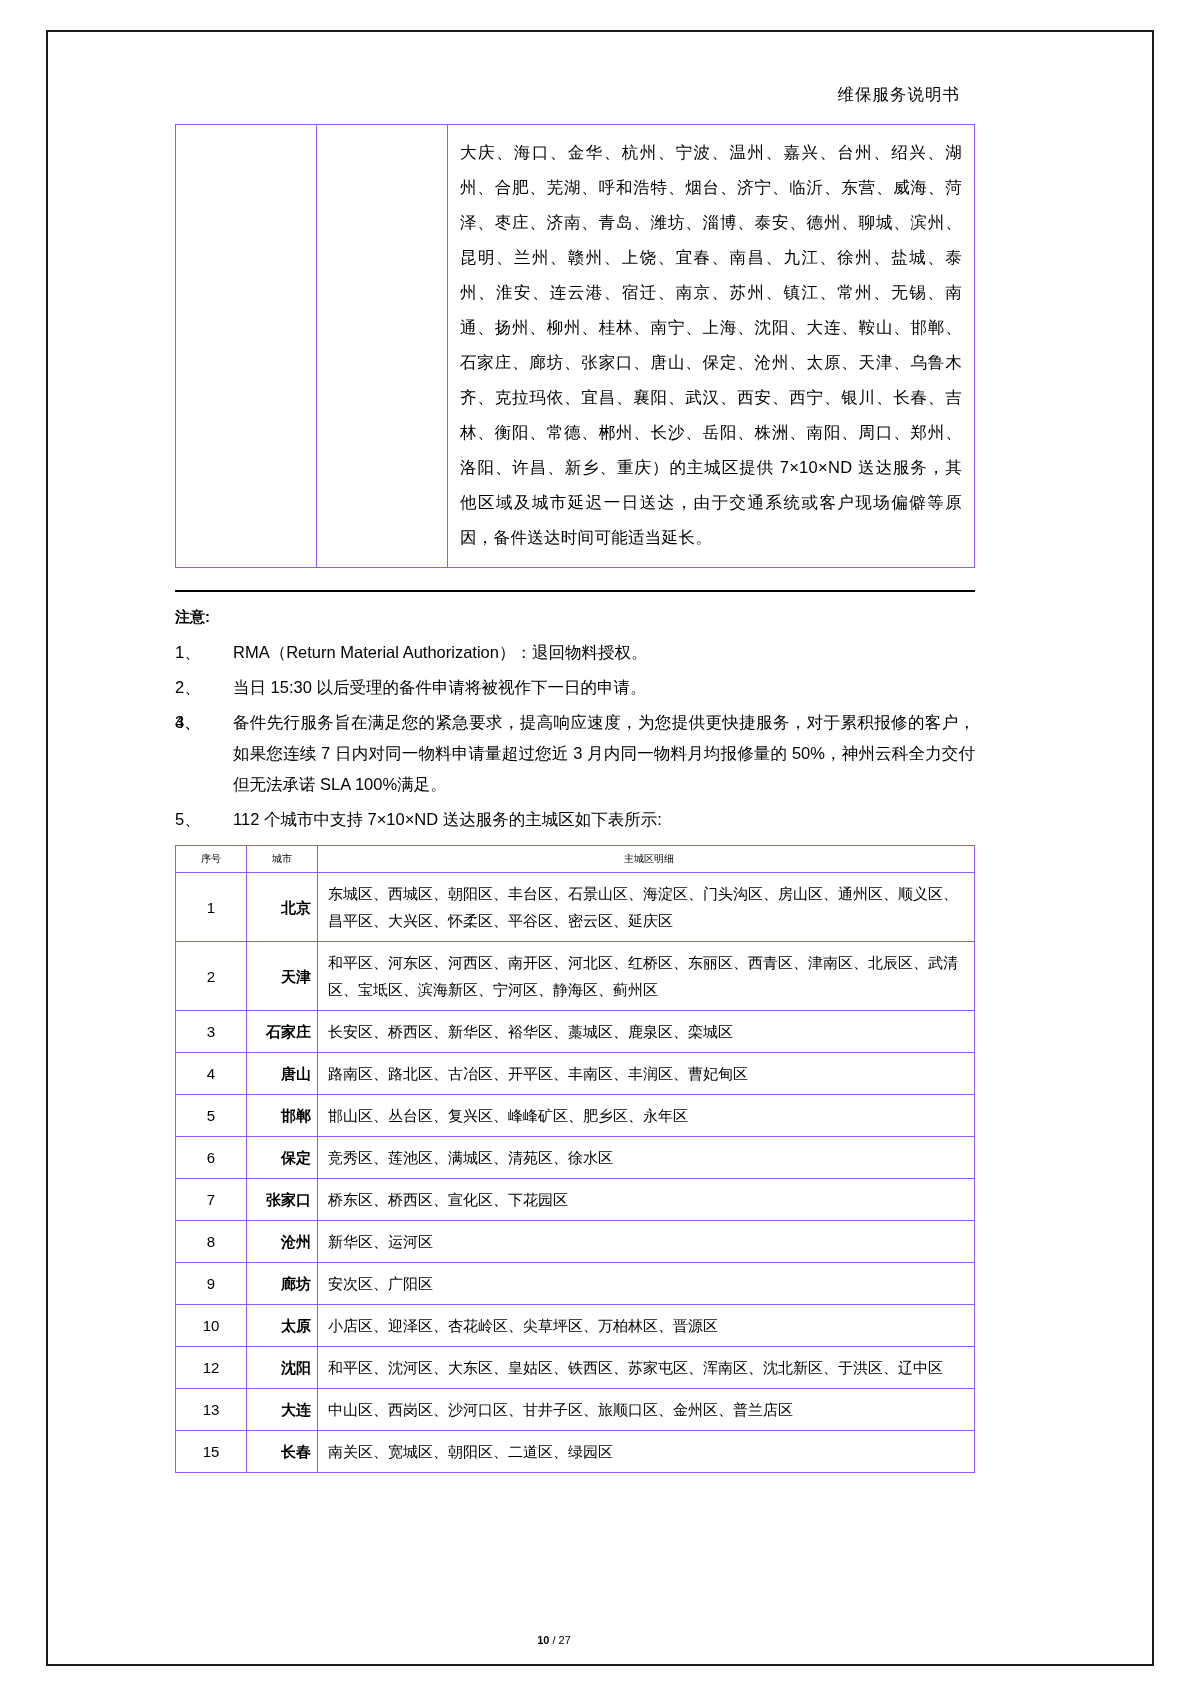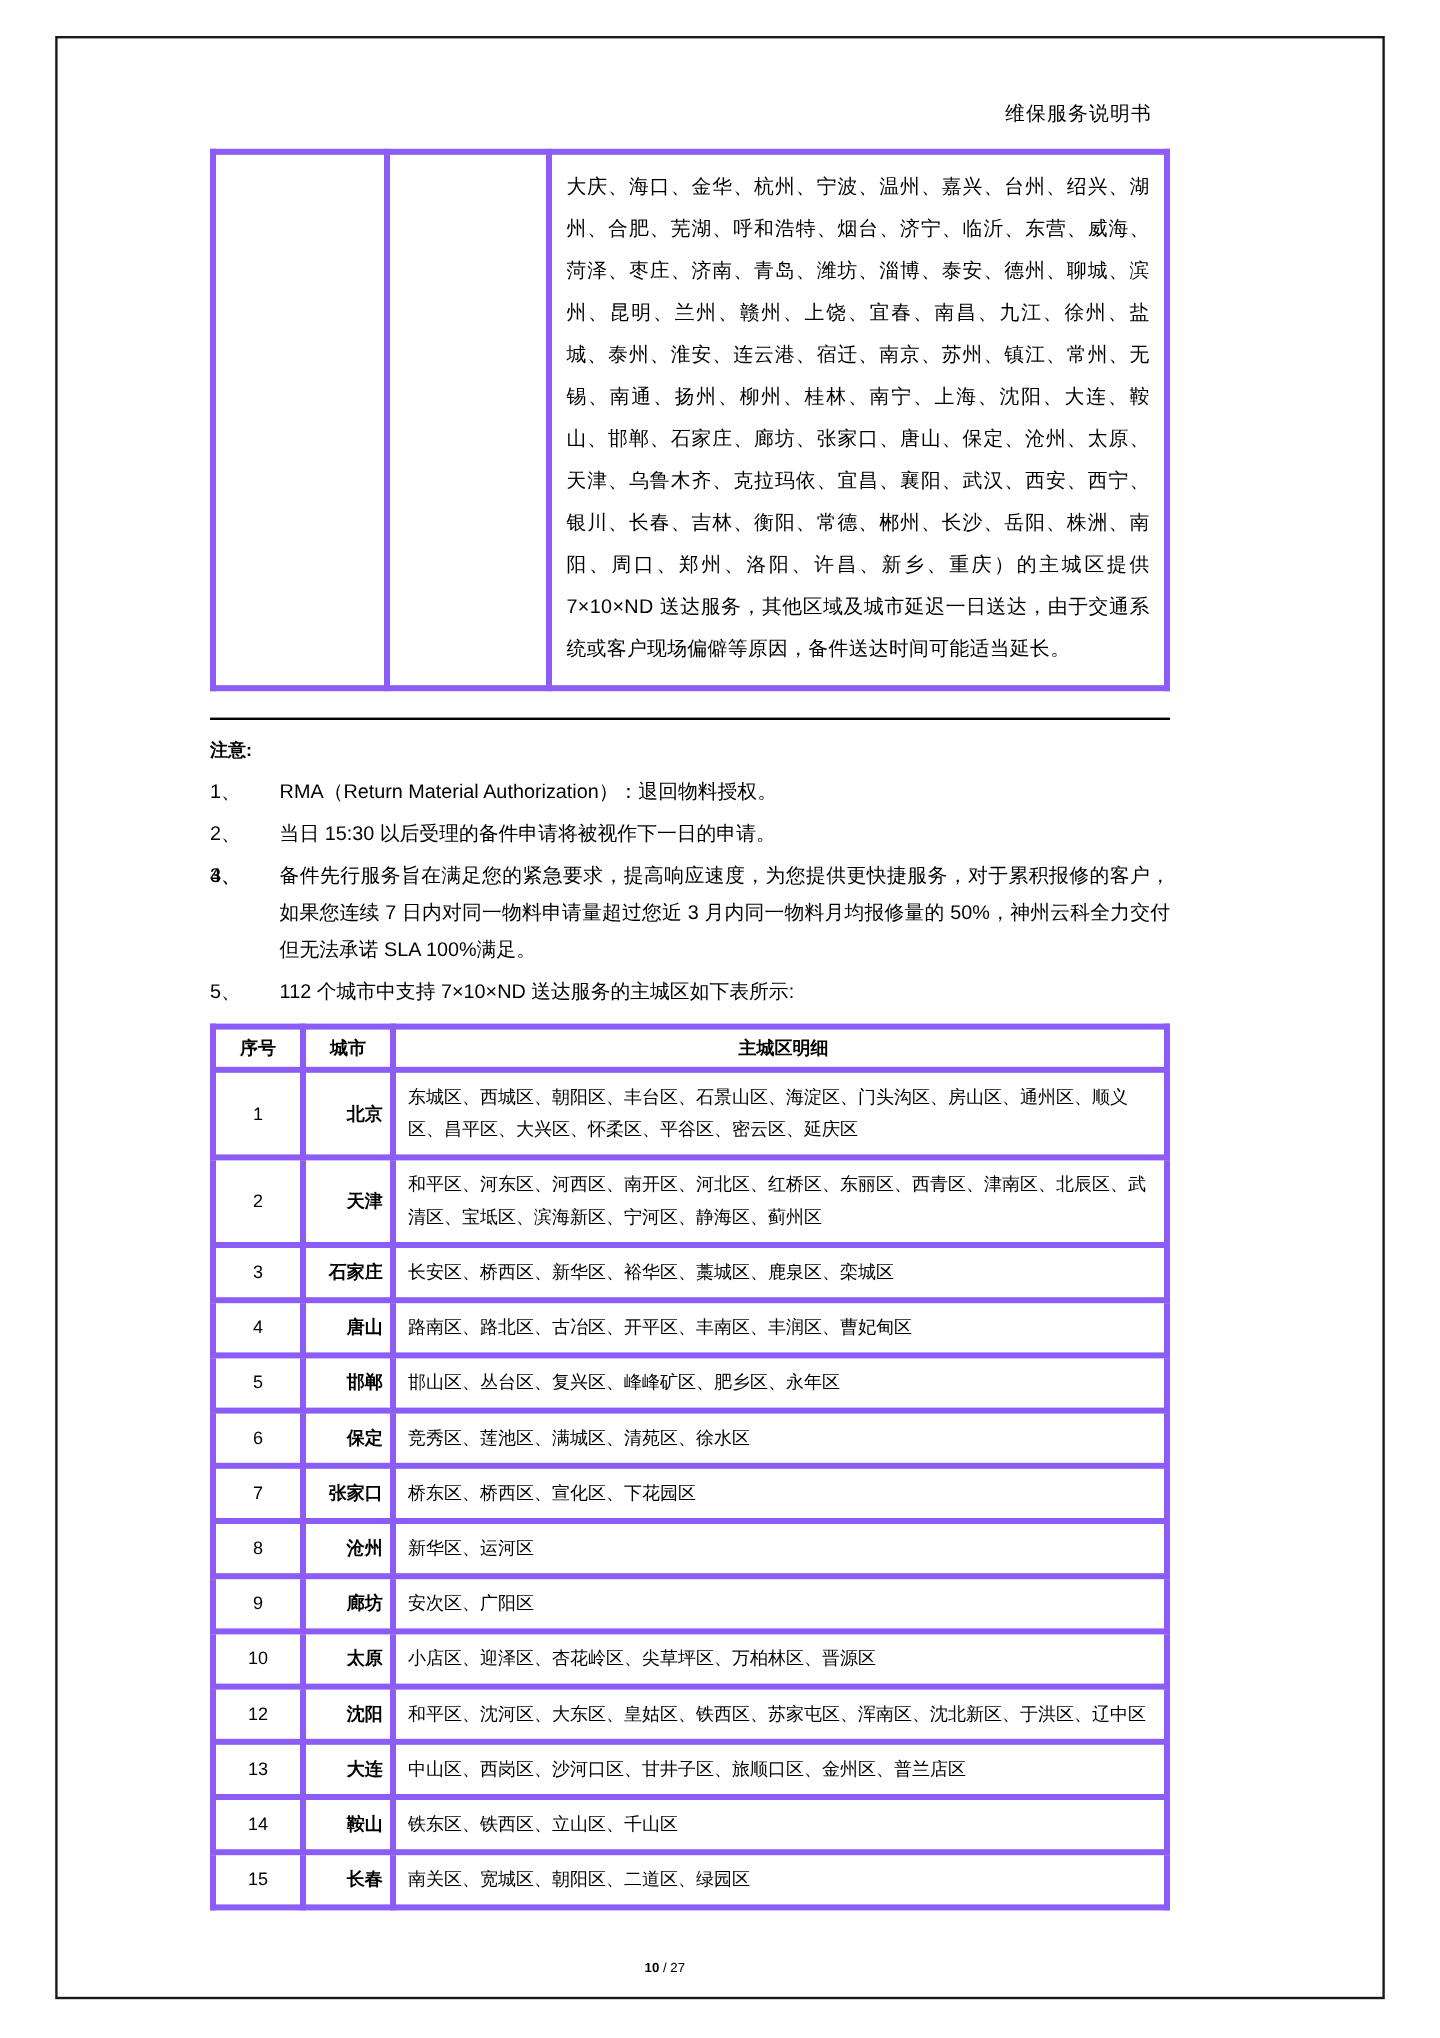--- a/index.html
+++ b/index.html
@@ -44,21 +44,21 @@
     font-family: "Liberation Sans", sans-serif;
   }
 
   
   table.tbl {
     border-collapse: collapse;
     width: 100%;
     table-layout: fixed;
   }
   table.tbl td, table.tbl th {
-    border: 5px solid #8b5cf6;
+    border: 1px solid #8b5cf6;
     vertical-align: top;
   }
   .top-table td {
     padding: 0;
   }
   .top-cell-blank1 { width: 140px; }
   .top-cell-blank2 { width: 130px; }
   .top-para {
     padding: 10px 12px 12px 12px;
     font-size: 16.5px;
@@ -101,23 +101,23 @@
     width: 48px;
   }
 
   
   .city-table {
     margin-top: 10px;
     font-size: 15px;
   }
   .city-table th {
     text-align: center;
-    font-weight: bold;
+    font-weight: normal;
     padding: 6px 4px;
-    font-size: 15px;
+    font-size: 10px;
   }
   .city-table td {
     padding: 7px 6px;
     line-height: 27px;
   }
   .col-idx { width: 62px; text-align: center; }
   .col-city { width: 62px; text-align: right; font-weight: bold; }
   .col-det { text-align: left; padding-left: 10px !important; }
   .city-table td.col-idx, .city-table td.col-city {
     vertical-align: middle;
@@ -247,25 +247,20 @@
           <td class="col-idx">12</td>
           <td class="col-city">沈阳</td>
           <td class="col-det">和平区、沈河区、大东区、皇姑区、铁西区、苏家屯区、浑南区、沈北新区、于洪区、辽中区</td>
         </tr>
         <tr>
           <td class="col-idx">13</td>
           <td class="col-city">大连</td>
           <td class="col-det">中山区、西岗区、沙河口区、甘井子区、旅顺口区、金州区、普兰店区</td>
         </tr>
         <tr>
-          <td class="col-idx">14</td>
-          <td class="col-city">鞍山</td>
-          <td class="col-det">铁东区、铁西区、立山区、千山区</td>
-        </tr>
-        <tr>
           <td class="col-idx">15</td>
           <td class="col-city">长春</td>
           <td class="col-det">南关区、宽城区、朝阳区、二道区、绿园区</td>
         </tr>
       </tbody>
     </table>
 
   </div>
 
   <div class="footer">

